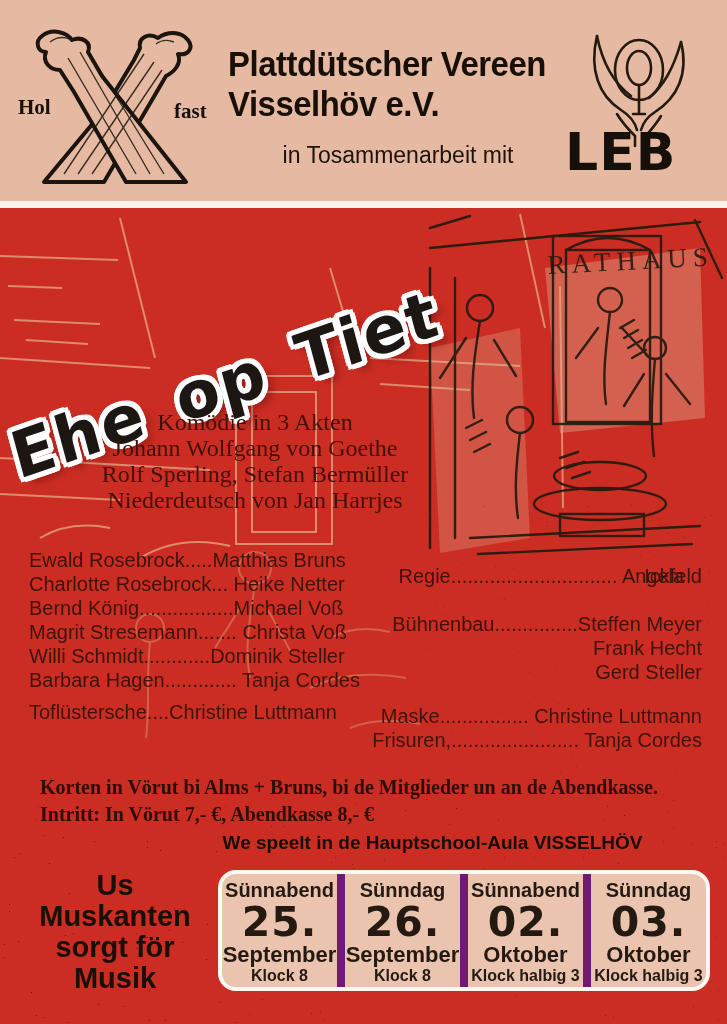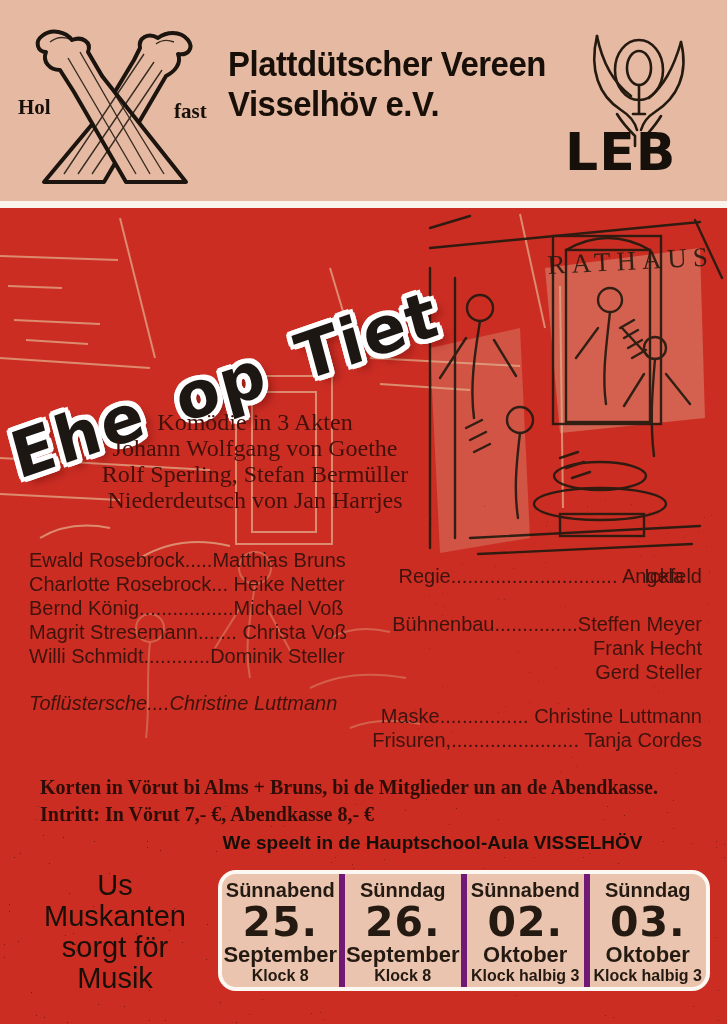--- a/index.html
+++ b/index.html
@@ -96,21 +96,21 @@
   }
 
   .cast-col {
     left: 29px; top: 340px;
     width: 338px;
     font-size: 20px;
     line-height: 24px;
     color: #3e130d;
     white-space: nowrap;
   }
-  .prompter { margin-top: 23px; font-style: italic; }
+  .prompter { margin-top: 8px; }
 
   .crew-col {
     left: 372px; top: 356px;
     width: 330px;
     font-size: 20px;
     line-height: 24px;
     color: #3e130d;
     text-align: right;
     white-space: nowrap;
   }
@@ -136,21 +136,21 @@
     font-weight: 700;
     font-size: 19px;
     color: #150e09;
     white-space: nowrap;
   }
 
   .music-note {
     left: 15px; top: 662px;
     width: 200px;
     text-align: center;
-    font-weight: 400;
+    font-weight: 700;
     font-size: 29px;
     line-height: 31px;
     color: #181008;
   }
 
   .dates-card {
     position: absolute; z-index: 2;
     left: 218px; top: 662px;
     width: 492px; height: 121px;
     background: #eac4ae;
@@ -158,21 +158,21 @@
     border-radius: 18px;
     display: flex;
     overflow: hidden;
   }
   .date-cell {
     flex: 1 1 0;
     text-align: center;
     color: #241a12;
     padding-top: 5px;
   }
-  .date-cell + .date-cell { border-left: 6px solid #701a75; }
+  .date-cell + .date-cell { border-left: 8px solid #701a75; }
   .date-day  { font-weight: 700; font-size: 20px; line-height: 22px; }
   .date-num  { font-family: "DejaVu Sans", sans-serif; font-weight: 700; font-size: 41px; line-height: 42px; letter-spacing: 1px; }
   .date-month{ font-weight: 700; font-size: 22px; line-height: 23px; }
   .date-time { font-weight: 700; font-size: 16px; line-height: 20px; }
 </style>
 </head>
 <body>
 
 <div class="poster">
 
@@ -193,20 +193,21 @@
       </g>
       <text x="2" y="100" font-family="Liberation Serif, serif" font-weight="700" font-size="21" fill="#17100a">Hol</text>
       <text x="158" y="104" font-family="Liberation Serif, serif" font-weight="700" font-size="21" fill="#17100a">fast</text>
     </svg>
 
     <div class="org-block">
       <div class="org-line">Plattdütscher Vereen</div>
       <div class="org-line">Visselhöv e.V.</div>
     </div>
 
+    <div class="coop-line">in Tosammenarbeit mit</div>
 
     <svg class="leb-logo" width="160" height="162" viewBox="0 0 160 162">
       <g stroke="#241a10" stroke-width="2.6" fill="none" stroke-linecap="round">
 
         <path d="M38 18 C30 52 40 78 62 92 C70 97 76 104 78 112"></path>
         <path d="M38 18 C44 48 56 66 72 78"></path>
         <path d="M122 24 C130 56 118 80 96 94 C88 99 84 105 82 112"></path>
         <path d="M122 24 C114 52 104 68 90 80"></path>
         <path d="M58 96 C64 106 70 112 76 118 L76 128"></path>
         <path d="M102 98 C96 108 90 114 85 120 L85 128"></path>
@@ -309,20 +310,21 @@
       <div>Rolf Sperling, Stefan Bermüller</div>
       <div>Niederdeutsch von Jan Harrjes</div>
     </div>
 
     <div class="layer cast-col">
       <div>Ewald Rosebrock.....Matthias Bruns</div>
       <div>Charlotte Rosebrock... Heike Netter</div>
       <div>Bernd König.................Michael Voß</div>
       <div>Magrit Stresemann....... Christa Voß</div>
       <div>Willi Schmidt............Dominik Steller</div>
+      <div>Barbara Hagen............. Tanja Cordes</div>
       <div class="prompter">Toflüstersche....Christine Luttmann</div>
     </div>
 
     <div class="layer crew-col">
       <div>
         <span>Regie..............................</span>
         <span>Angela</span><span class="overlap-b">Ickfeld</span>
       </div>
       <div class="crew-gap-a"></div>
       <div>Bühnenbau...............Steffen Meyer</div>

